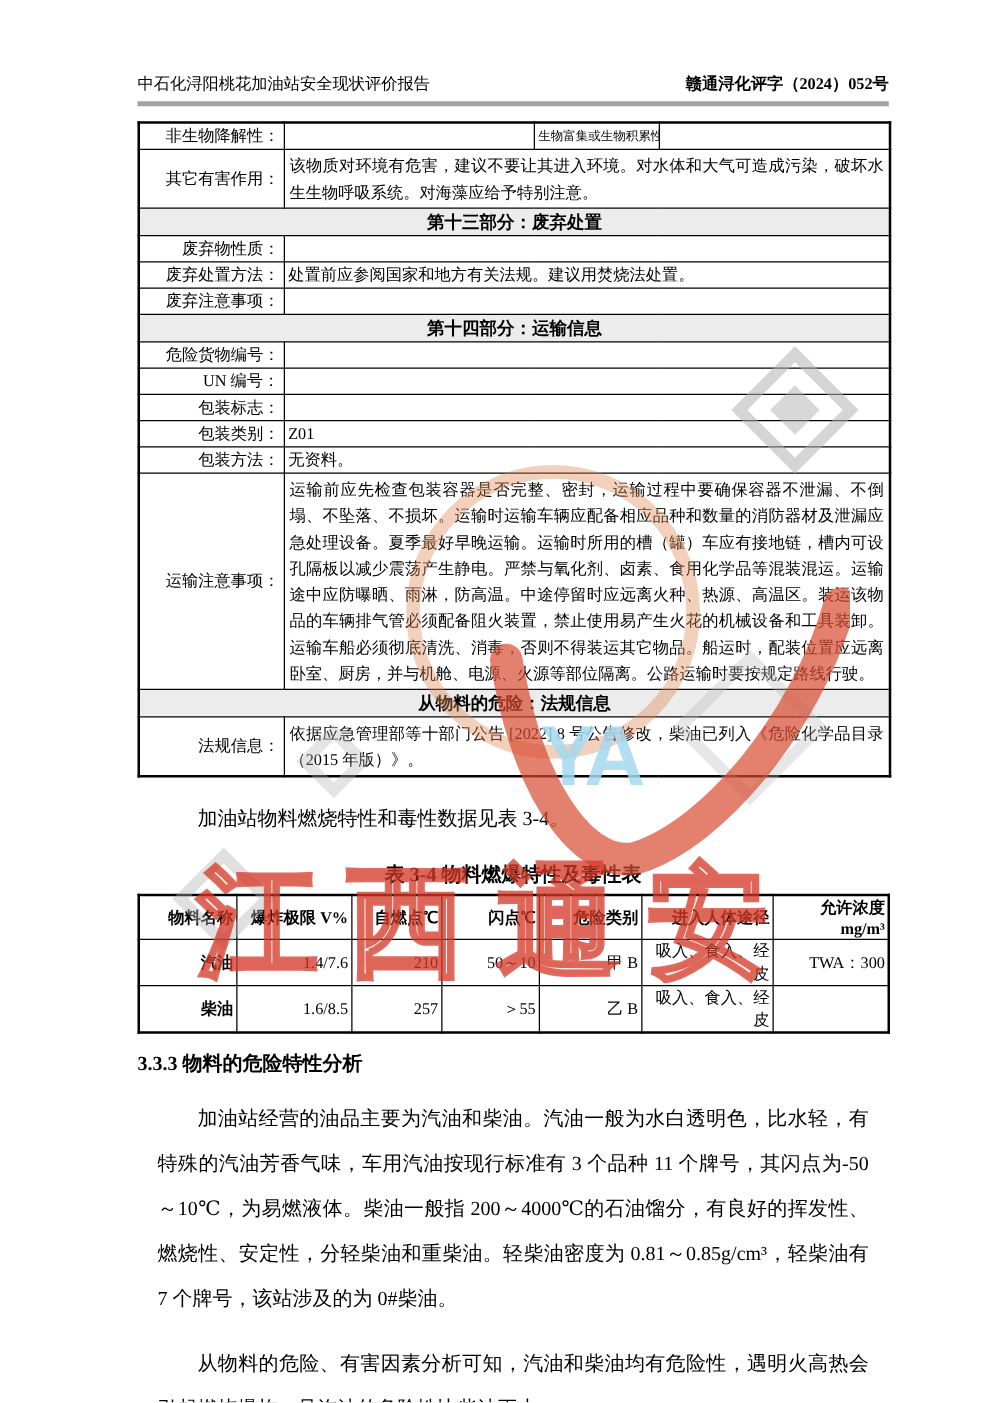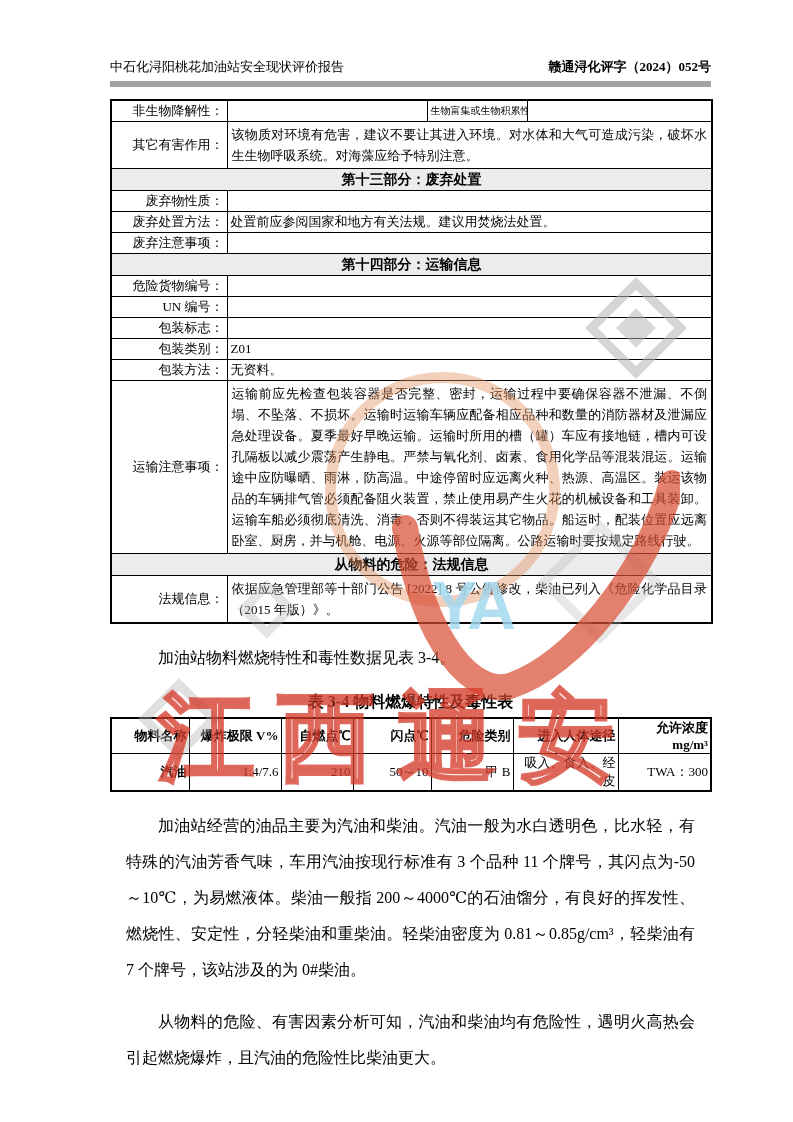--- a/index.html
+++ b/index.html
@@ -6,21 +6,21 @@
   html,body { margin:0; padding:0; background:#ffffff; }
   .page {
     position:relative; width:793px; height:1122px; overflow:hidden;
     background:#ffffff; font-family:"Liberation Serif","DejaVu Serif",serif; color:#000;
   }
   .content { position:absolute; left:110px; top:58px; width:601px; }
 
   
   .doc-header {
     display:flex; justify-content:space-between; align-items:flex-end;
-    font-size:13px; padding-bottom:5px; border-bottom:6px solid #a3a3a3; margin-bottom:12px;
+    font-size:13px; padding-bottom:5px; border-bottom:4px solid #a3a3a3; margin-bottom:12px;
   }
   .doc-header .right { font-weight:bold; }
 
   
   table.msds { width:100%; border-collapse:collapse; border:2px solid #000; font-size:13px; table-layout:fixed; }
   .msds td { border:1px solid #000; padding:1px 3px; vertical-align:middle; height:20px; overflow:hidden; }
   .msds td.lbl { text-align:right; white-space:nowrap; }
   .msds td.lbl.small { font-size:10px; padding-right:1px; }
   .msds td.val { text-align:left; }
   .msds td.val.long { line-height:21px; text-align:justify; padding:2px 4px; }
@@ -164,23 +164,33 @@
       </tr>
       <tr>
         <td class="name">汽油</td>
         <td>1.4/7.6</td>
         <td>210</td>
         <td>50～10</td>
         <td>甲 B</td>
         <td>吸入、食入、经皮</td>
         <td>TWA：300</td>
       </tr>
+      <tr>
+        <td class="name">柴油</td>
+        <td>1.6/8.5</td>
+        <td>257</td>
+        <td>＞55</td>
+        <td>乙 B</td>
+        <td>吸入、食入、经皮</td>
+        <td></td>
+      </tr>
     </tbody>
       </table>
 
+    <h3 class="hd">3.3.3 物料的危险特性分析</h3>
     <p class="body">加油站经营的油品主要为汽油和柴油。汽油一般为水白透明色，比水轻，有特殊的汽油芳香气味，车用汽油按现行标准有 3 个品种 11 个牌号，其闪点为-50～10℃，为易燃液体。柴油一般指 200～4000℃的石油馏分，有良好的挥发性、燃烧性、安定性，分轻柴油和重柴油。轻柴油密度为 0.81～0.85g/cm³，轻柴油有 7 个牌号，该站涉及的为 0#柴油。</p>
     <p class="body">从物料的危险、有害因素分析可知，汽油和柴油均有危险性，遇明火高热会引起燃烧爆炸，且汽油的危险性比柴油更大。</p>
 
   </div>
 
 
   <div class="wm">
     <div class="wm-diamond wm-d1"></div>
     <div class="wm-diamond wm-d1i"></div>
     <div class="wm-diamond wm-d2"></div>

